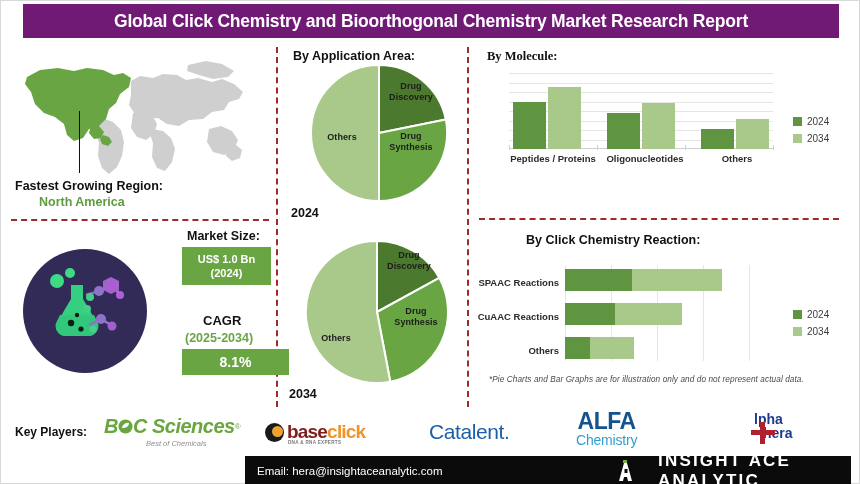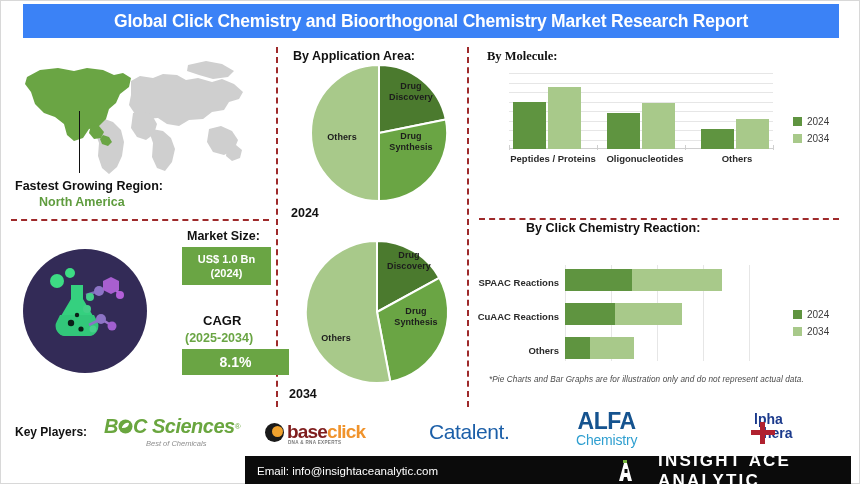--- a/index.html
+++ b/index.html
@@ -13,21 +13,21 @@
     position: relative;
     width: 860px; height: 484px;
     background: #ffffff;
     border: 1px solid #d8d8d8;
   }
 
   
   .header {
     position: absolute; left: 22px; top: 3px;
     width: 816px; height: 34px;
-    background: #3b82f6;
+    background: #701a75;
     display: flex; align-items: center; justify-content: center;
   }
   .header-title {
     color: #ffffff; font-size: 17.5px; font-weight: bold;
     letter-spacing: -0.2px; white-space: nowrap;
   }
 
   
   .vdash {
     position: absolute; width: 0; border-left: 2px dashed #9e2a2b;
@@ -314,21 +314,21 @@
     <div class="legend-row">
       <span class="legend-sw y2024"></span>
       <span class="legend-txt">2024</span>
     </div>
     <div class="legend-row">
       <span class="legend-sw y2034"></span>
       <span class="legend-txt">2034</span>
     </div>
   </div>
 
-  <div class="sec-title" style="left:482px; top:220px;padding-left:43px;">By Click Chemistry Reaction:</div>
+  <div class="sec-title" style="left:482px; top:232px;padding-left:43px;">By Click Chemistry Reaction:</div>
 
   <div class="hchart">
     <div class="vgrid" style="left:0px;"></div>
     <div class="vgrid" style="left:46px;"></div>
     <div class="vgrid" style="left:92px;"></div>
     <div class="vgrid" style="left:138px;"></div>
     <div class="vgrid" style="left:184px;"></div>
 
     <div class="hrow" style="top:4px;">
       <div class="hseg y2024" style="width:67px;"></div>
@@ -395,21 +395,21 @@
     <svg class="at-cross" viewBox="0 0 26 22">
       <rect x="0" y="8" width="24" height="5" fill="#b0212f"></rect>
       <rect x="9" y="0" width="5" height="22" fill="#b0212f"></rect>
     </svg>
     <span class="at-1">lpha</span>
     <span class="at-2">hera</span>
   </div>
 
   <div class="footer">
     <div class="footer-black">
-      <span class="footer-email">Email: info@insightaceanalytic.com</span>
+      <span class="footer-email">Email: hera@insightaceanalytic.com</span>
       <div class="footer-brand">
         <span class="brand-mark">
           <svg width="17" height="22" viewBox="0 0 17 22">
             <rect x="6" y="0" width="4" height="3" fill="#76b43f"></rect>
             <path d="M2 21 L7 3 h3 l5 18 h-4 l-1 -4 h-3 l-1 4 z" fill="#ffffff"></path>
             <rect x="7.5" y="9" width="3" height="4" fill="#0b0b0b"></rect>
           </svg>
         </span>
         <span class="brand-txt">INSIGHT ACE ANALYTIC</span>
       </div>

